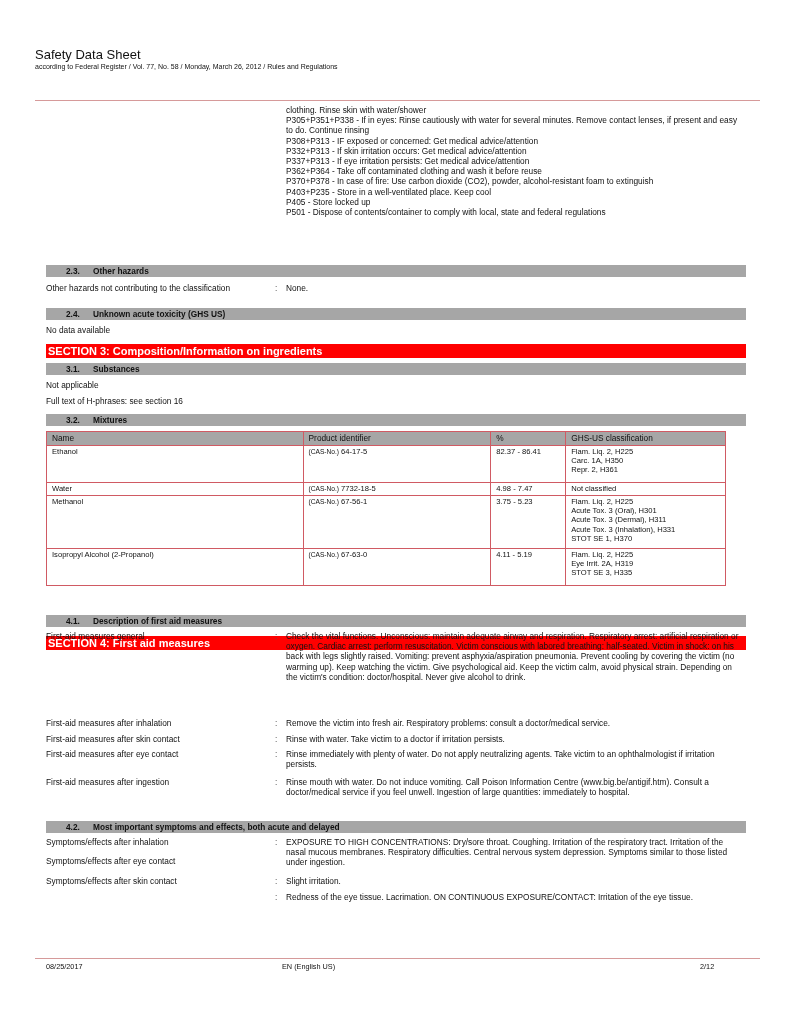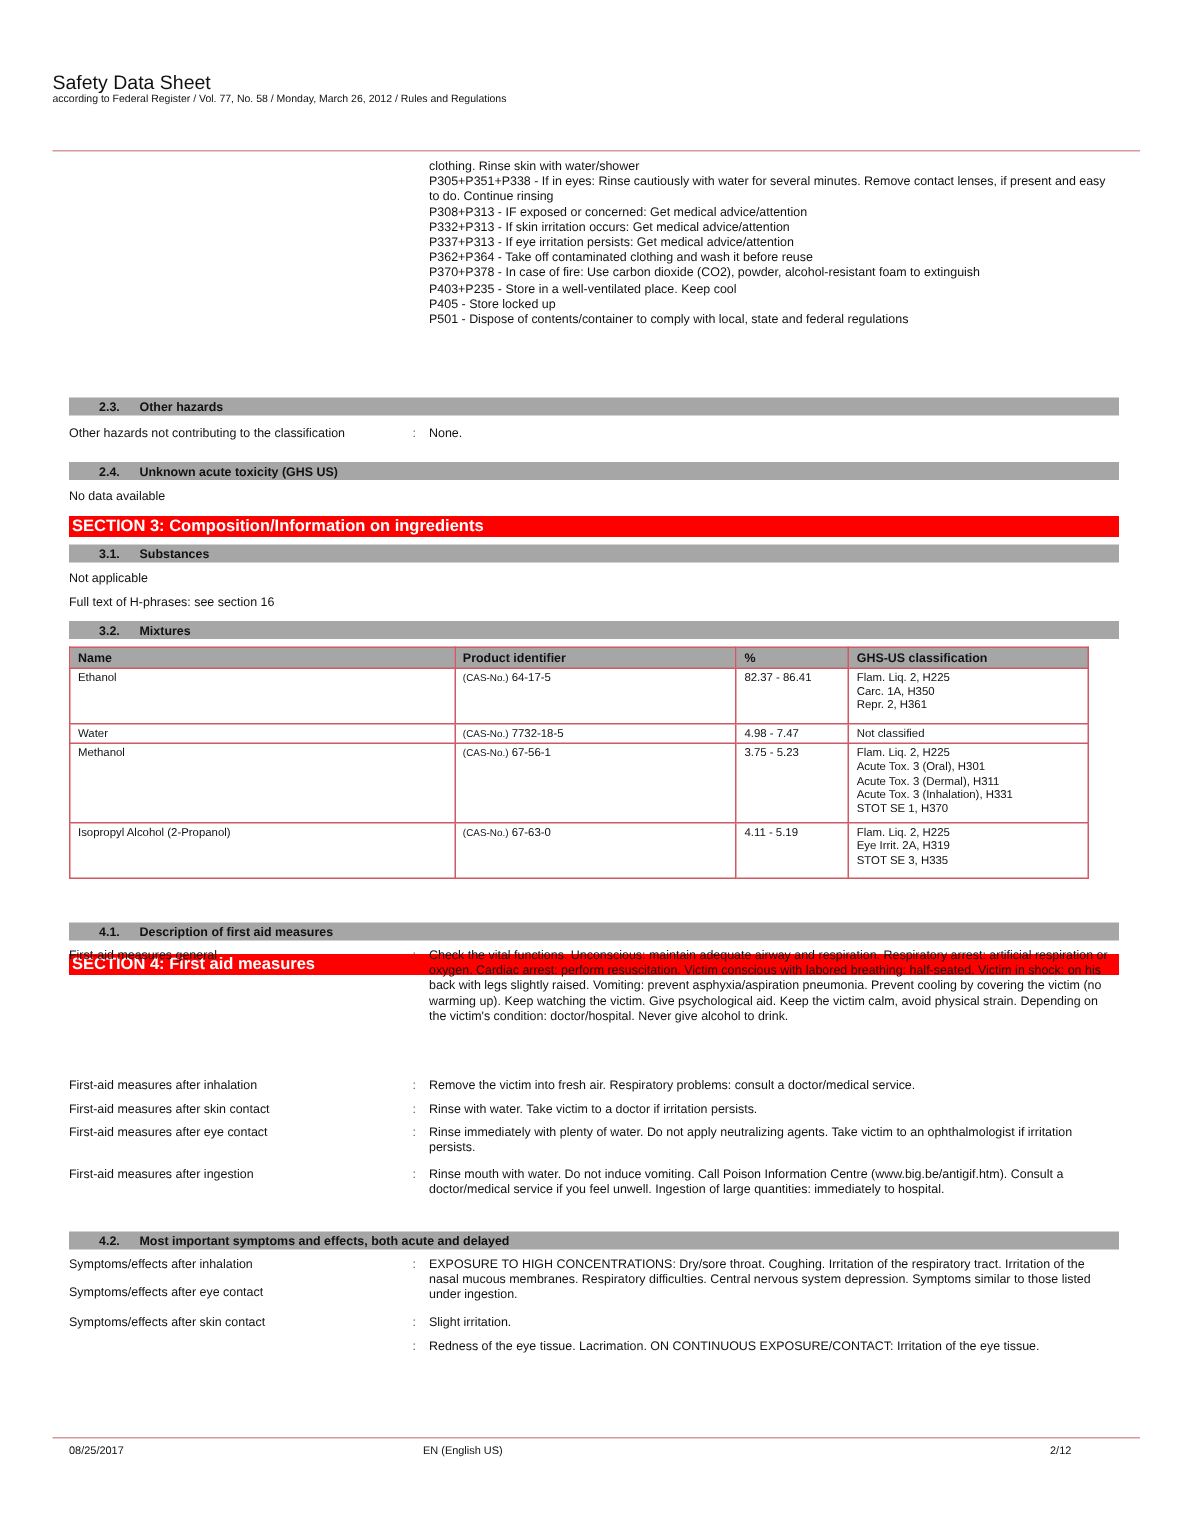--- a/index.html
+++ b/index.html
@@ -20,21 +20,21 @@
   .subsec .num { position: absolute; left: 8px; margin-left: 12px; }
   .subsec .ttl { position: absolute; left: 47px; }
 
   .section { position: absolute; left: 46px; width: 700px; height: 14px; background: #ff0000; color: #fff; font-size: 11px; font-weight: bold; line-height: 14px; padding-left: 2px; }
   .lbl { position: absolute; left: 46px; width: 200px; font-size: 8.3px; line-height: 10.2px; }
   .colon { position: absolute; left: 275px; font-size: 8.3px; line-height: 10.2px; color: #555; }
   .val { position: absolute; left: 286px; width: 455px; font-size: 8.3px; line-height: 10.2px; }
 
   table.mix { position: absolute; left: 46px; top: 431px; width: 680px; border-collapse: collapse; font-size: 7.6px; line-height: 9.2px; }
   table.mix th, table.mix td { border: 1px solid #d05a63; vertical-align: top; text-align: left; padding: 1px 5px; }
-  table.mix th { background: #a6a6a6; font-size: 8.3px; font-weight: bold; height: 14px; padding-top: 2px; }
+  table.mix th { background: #a6a6a6; font-size: 8.3px; font-weight: normal; height: 14px; padding-top: 2px; }
   table.mix td.cas { font-size: 7.6px; }
   table.mix td.cas .pfx { font-size: 6.6px; }
   .c-name { width: 257px; }
   .c-id { width: 188px; }
   .c-pct { width: 75px; }
   .c-ghs { width: 160px; }
 
   .footer-rule { position: absolute; left: 35px; top: 958px; width: 725px; height: 1px; background: #d69a9a; }
   .footer { position: absolute; top: 962px; font-size: 7.3px; line-height: 9px; }
 </style>

